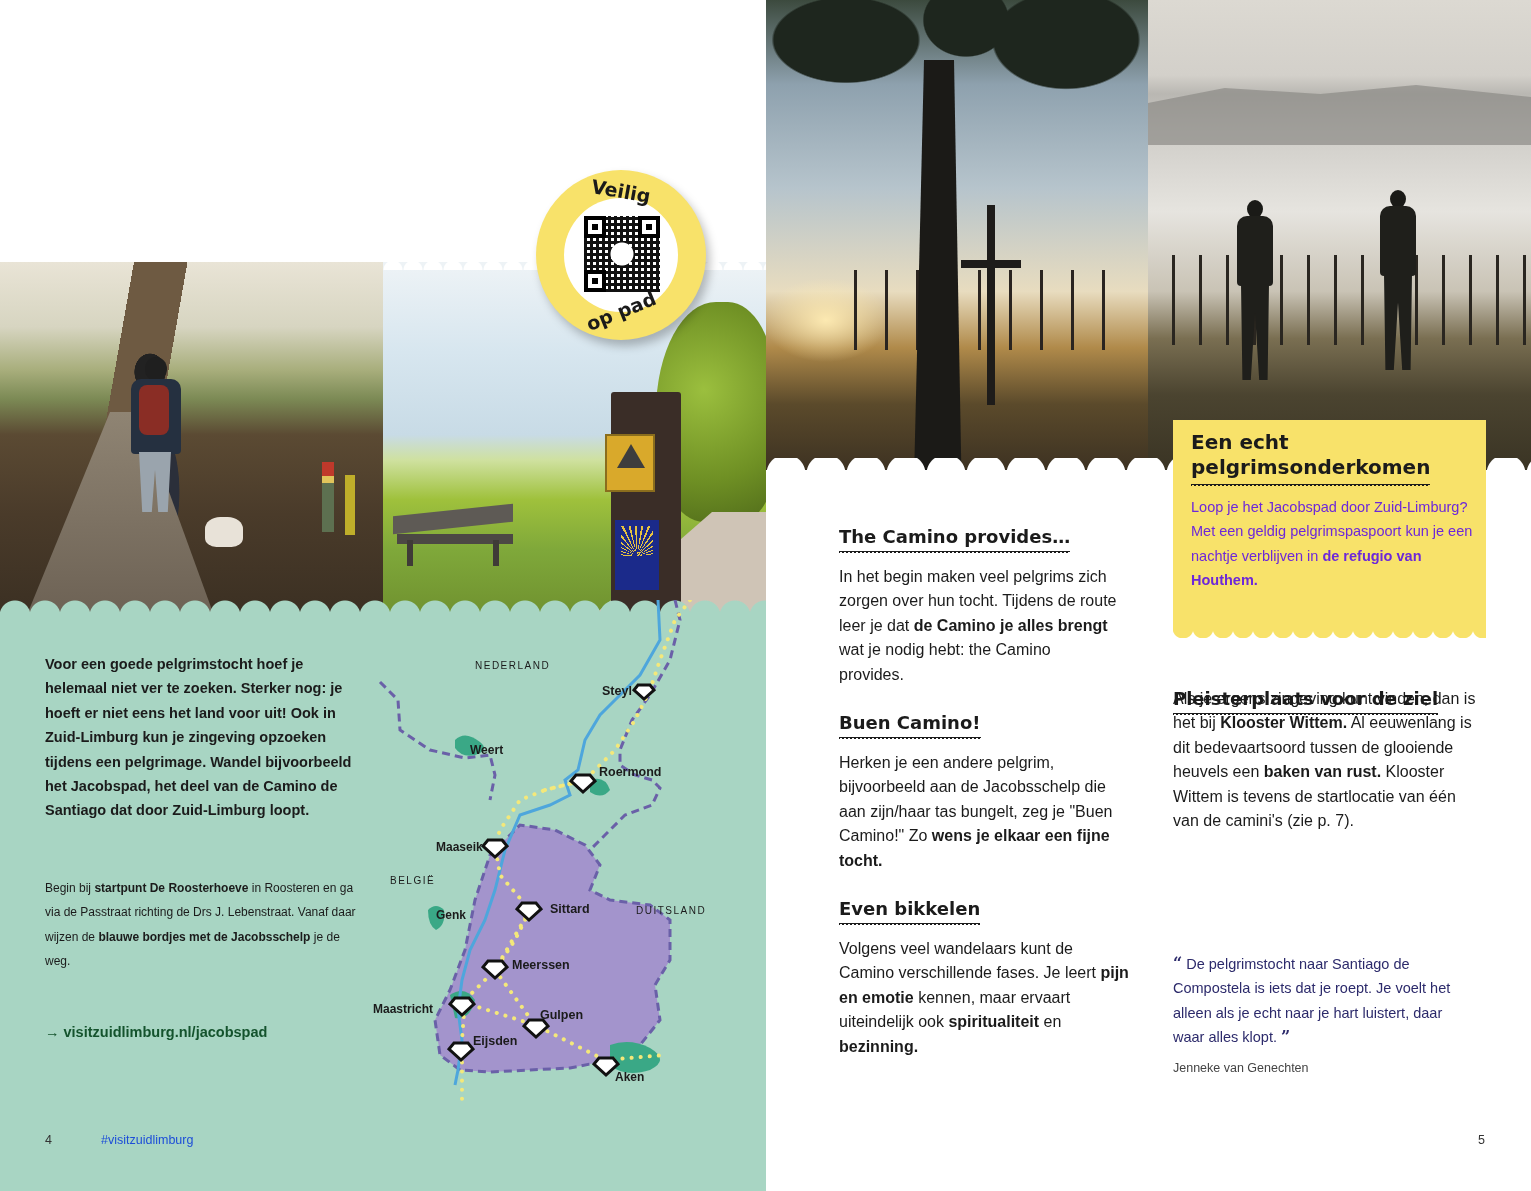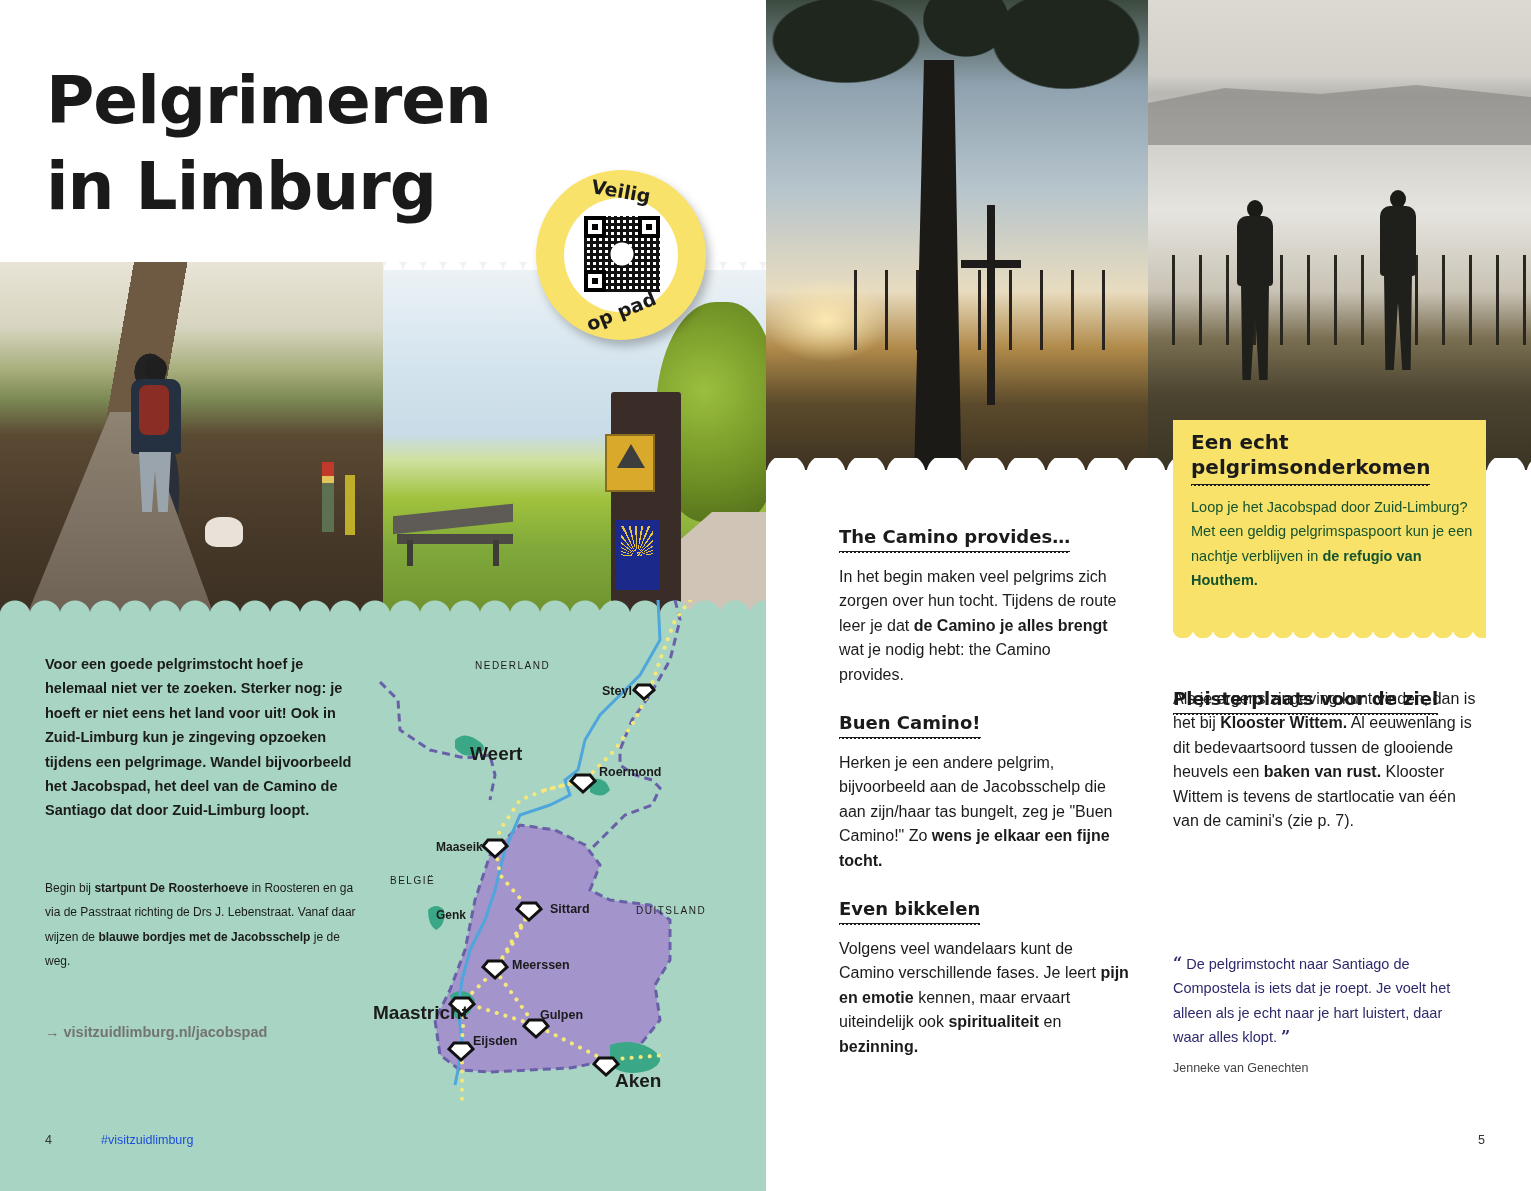--- a/index.html
+++ b/index.html
@@ -68,31 +68,31 @@
       linear-gradient(#000,#000) 8px 8px/6px 6px no-repeat,
       linear-gradient(#000,#000) 62px 8px/6px 6px no-repeat,
       linear-gradient(#000,#000) 8px 62px/6px 6px no-repeat,
       radial-gradient(circle at 38px 38px,#fff 0 11px,transparent 12px);}
 
   
   .mint{position:absolute;left:0;top:614px;width:766px;height:577px;background:#a8d5c3}
   .intro{position:absolute;left:45px;top:652px;width:320px;font-size:14.5px;line-height:24.4px;font-weight:bold;color:#1b1b1b}
   .intro2{position:absolute;left:45px;top:876px;width:320px;font-size:12px;line-height:24.4px;color:#1b1b1b}
   .intro2 b{font-weight:bold}
-  .link{position:absolute;left:45px;top:1024px;font-size:14.5px;font-weight:bold;color:#737373;text-decoration:none}
+  .link{position:absolute;left:45px;top:1024px;font-size:14.5px;font-weight:bold;color:#14532d;text-decoration:none}
   .footer-left-num{position:absolute;left:45px;top:1133px;font-size:12.5px;color:#333}
   .footer-left-tag{position:absolute;left:101px;top:1133px;font-size:12.5px;color:#1d4ed8}
 
   
   .map{position:absolute;left:370px;top:600px;width:340px;height:510px}
   .map-label{position:absolute;font-size:12px;color:#1b1b1b;white-space:nowrap}
   .map-label.country{font-size:10px;letter-spacing:1.5px}
   .map-label.city{font-weight:bold;font-size:12.5px}
   .map-label.light{font-weight:bold}
-  .map-label.big{font-size:19px;font-weight:bold}
+  .map-label.big{font-size:12px;font-weight:bold}
 
   
   .ph-cross{left:0;top:0;width:382px;height:470px;
     background:
       radial-gradient(ellipse 90px 60px at 60px 320px,rgba(255,236,180,.95),transparent 70%),
       linear-gradient(180deg,#3c4a3e 0%,#8ea1ae 18%,#b6c4cc 40%,#e8dcbf 62%,#b08a4a 74%,#5b4a2b 86%,#3d3222 100%)}
   .ph-cross .foliage{position:absolute;left:0;top:0;width:382px;height:130px;background:radial-gradient(ellipse 120px 70px at 80px 40px,#1e261e 0 60%,transparent 62%),radial-gradient(ellipse 120px 80px at 300px 40px,#1e261e 0 60%,transparent 62%),radial-gradient(ellipse 70px 60px at 200px 20px,#1e261e 0 60%,transparent 62%)}
   .ph-cross .trunk{position:absolute;left:148px;top:60px;width:50px;height:420px;background:#1b1a17;clip-path:polygon(20% 0,80% 0,95% 100%,0 100%)}
   .ph-cross .cross{position:absolute;left:195px;top:205px;width:60px;height:200px}
   .ph-cross .cross .v{position:absolute;left:26px;top:0;width:8px;height:200px;background:#1e1c1a}
@@ -105,41 +105,37 @@
   .ph-walkers .hiker .hd{position:absolute;left:14px;top:0;width:16px;height:18px;border-radius:50%;background:#1a1a17}
   .ph-walkers .hiker .bd{position:absolute;left:4px;top:16px;width:36px;height:70px;border-radius:10px 10px 4px 4px;background:#1f1f1b}
   .ph-walkers .hiker .lg{position:absolute;left:8px;top:84px;width:28px;height:96px;background:#1f1f1b;clip-path:polygon(0 0,100% 0,95% 100%,65% 100%,50% 30%,35% 100%,5% 100%)}
   .ph-walkers .fence{position:absolute;left:0;top:255px;width:383px;height:90px;background:repeating-linear-gradient(90deg,transparent 0 24px,#2a2620 24px 27px)}
 
   .wave-right{position:absolute;left:0;top:458px;width:765px;height:16px;background:radial-gradient(circle at 20px 16px,#fff 0 19px,transparent 20px) 0 0/40px 16px repeat-x;z-index:2}
 
   .yellow-box{position:absolute;left:1173px;top:420px;width:313px;height:210px;background:#f8e26a;z-index:3}
   .yellow-box::after{content:"";position:absolute;left:0;bottom:-8px;width:313px;height:10px;background:radial-gradient(circle at 10px 0,#f8e26a 0 10px,transparent 11px) 0 0/20px 10px repeat-x}
   .yb-title{position:absolute;left:18px;top:10px;font-family:"DejaVu Sans",sans-serif;font-weight:bold;font-size:18px;line-height:25px;color:#1b1b1b}
-  .yb-body{position:absolute;left:18px;top:75px;width:285px;font-size:14.5px;line-height:24.4px;color:#14532d}
+  .yb-body{position:absolute;left:18px;top:75px;width:285px;font-size:14.5px;line-height:24.4px;color:#6d28d9}
   .yb-body b{font-weight:bold}
 
   .heading{position:absolute;font-family:"DejaVu Sans",sans-serif;font-weight:bold;font-size:18px;color:#1b1b1b;white-space:nowrap;padding-bottom:6px}
   .heading::after{content:"";position:absolute;left:0;right:0;bottom:0;height:4px;background:radial-gradient(circle at 2px 4px,transparent 1.4px,#1b1b1b 1.5px 2.2px,transparent 2.3px) 0 0/4px 4px repeat-x}
   .body{position:absolute;font-size:16px;line-height:24.4px;color:#1b1b1b}
   .body b{font-weight:bold}
 
   .quote{position:absolute;left:1173px;top:952px;width:300px;font-size:14.5px;line-height:24.4px;color:#2c2a6b}
   .qmark{font-family:"DejaVu Serif",serif;font-weight:bold;font-size:16px;color:#2c2a6b}
   .quote-author{position:absolute;left:1173px;top:1061px;font-size:12.5px;color:#444}
   .footer-right-num{position:absolute;left:1478px;top:1133px;font-size:12.5px;color:#333}
 </style>
 </head>
 <body>
 
 <div class="page page-left">
-  <h1 class="title">
-    <div>Pelgrimeren</div>
-    <div>in Limburg</div>
-  </h1>
 
   <div class="photo ph-walker">
     <div class="road"></div>
     <div class="person">
       <div class="head"></div>
         <div class="body"></div>
         <div class="pack"></div>
         <div class="legs"></div>
     </div>
     <div class="dog"></div>

